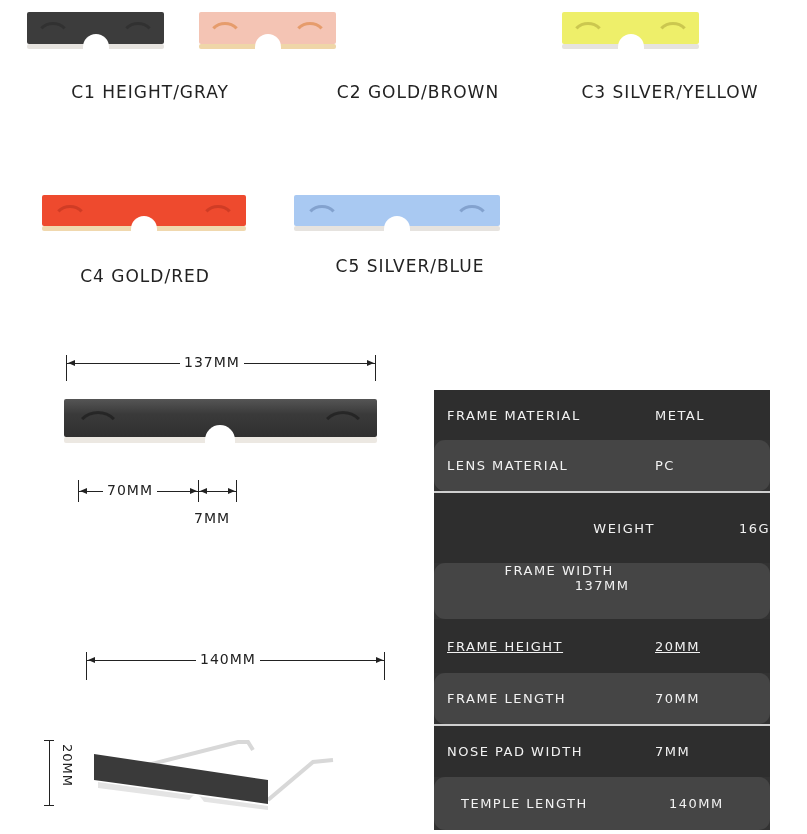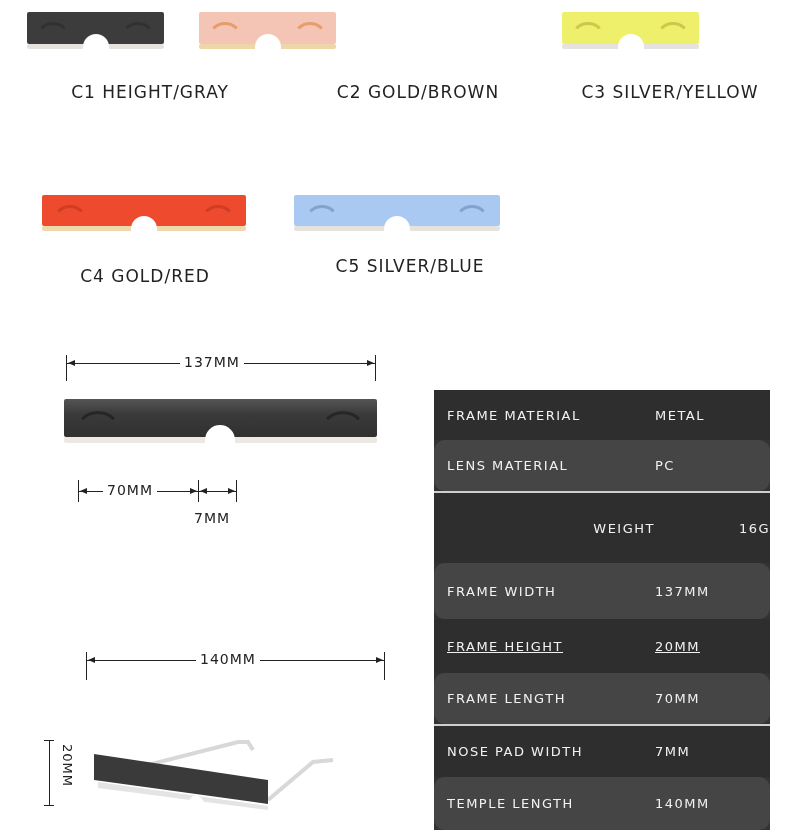--- a/index.html
+++ b/index.html
@@ -137,34 +137,34 @@
     </div>
   <div class="row light" style="height:51px;">
       <span class="k">LENS MATERIAL</span>
       <span class="v">PC</span>
     </div>
   <div class="sep"></div>
   <div class="row dark" style="height:70px;text-align:right;">
       <span class="k">WEIGHT</span>
       <span class="v">16G</span>
     </div>
-  <div class="row light" style="height:56px;">
+  <div class="row light" style="height:56px;flex-direction:column;">
       <span class="k">FRAME WIDTH</span>
       <span class="v">137MM</span>
     </div>
   <div class="row dark" style="height:54px;text-decoration:underline;">
       <span class="k">FRAME HEIGHT</span>
       <span class="v">20MM</span>
     </div>
   <div class="row light" style="height:51px;">
       <span class="k">FRAME LENGTH</span>
       <span class="v">70MM</span>
     </div>
   <div class="sep"></div>
   <div class="row dark" style="height:51px;">
       <span class="k">NOSE PAD WIDTH</span>
       <span class="v">7MM</span>
     </div>
-  <div class="row light" style="height:53px;">
+  <div class="row light" style="height:53px;padding-left:14px;">
       <span class="k">TEMPLE LENGTH</span>
       <span class="v">140MM</span>
     </div>
 </div>
 
 </body></html>

